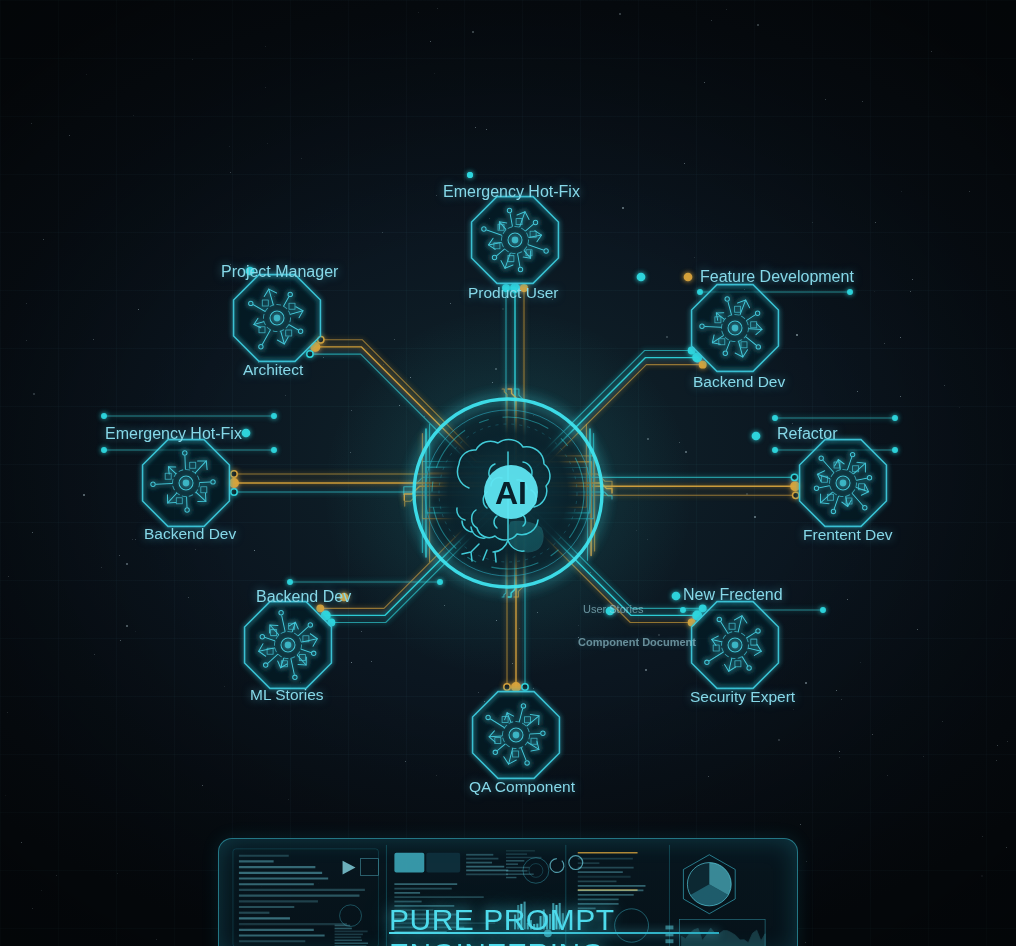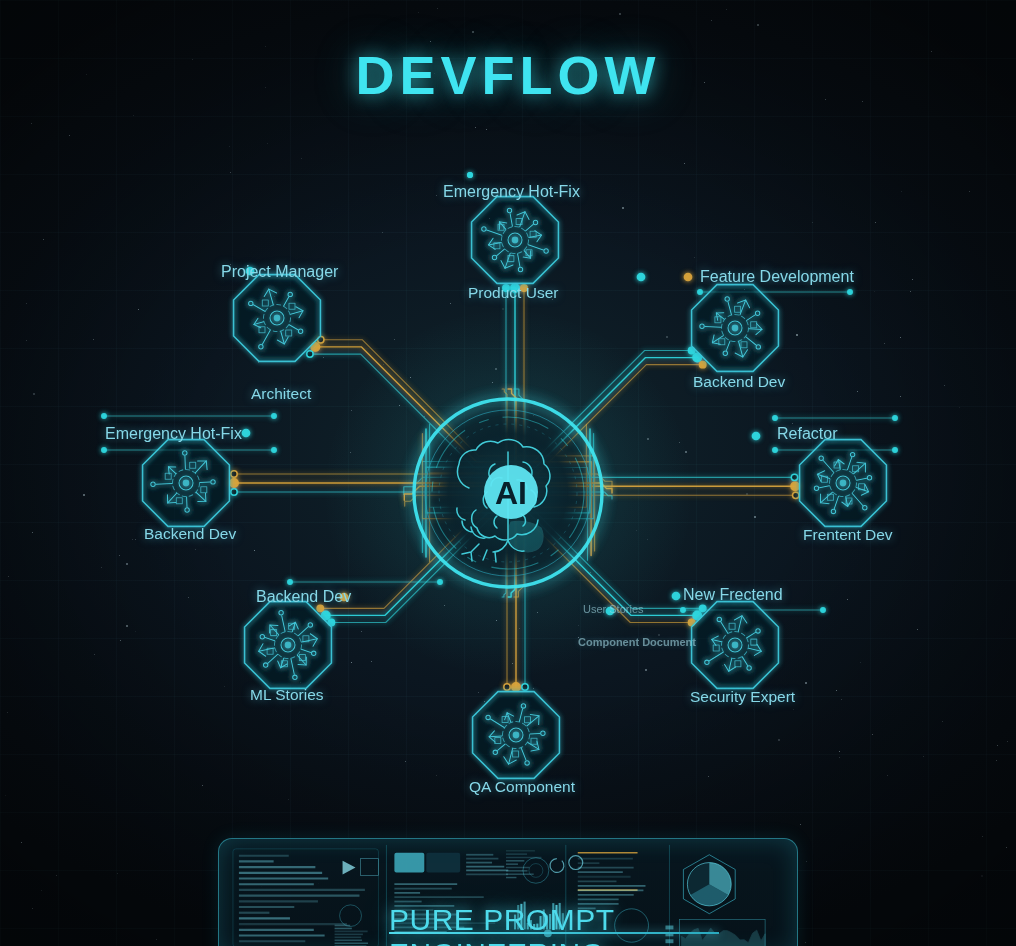--- a/index.html
+++ b/index.html
@@ -243,21 +243,20 @@
     <div class="star" style="width: 1px; height: 1px; left: 394.362px; top: 338.758px; opacity: 0.33;"></div>
     <div class="star" style="width: 1px; height: 1px; left: 116.72px; top: 873.41px; opacity: 0.24;"></div>
     <div class="star" style="width: 2px; height: 2px; left: 753.509px; top: 515.515px; opacity: 0.51;"></div>
     <div class="star" style="width: 1px; height: 1px; left: 982.033px; top: 836.398px; opacity: 0.31;"></div>
     <div class="star" style="width: 1px; height: 1px; left: 85.6036px; top: 73.6759px; opacity: 0.19;"></div>
     <div class="star" style="width: 1px; height: 1px; left: 299.901px; top: 682.331px; opacity: 0.3;"></div>
     <div class="star" style="width: 1px; height: 1px; left: 281.292px; top: 695.829px; opacity: 0.42;"></div>
   </div>
 
 <div class="header">
-  <div class="title">DEVFLOW</div>
 </div>
 
 <svg id="diagram" viewBox="0 0 1016 946">
   <defs>
     <filter id="glowC" x="-120%" y="-120%" width="340%" height="340%">
       <feGaussianBlur stdDeviation="2.6" result="b"></feGaussianBlur>
       <feMerge>
           <feMergeNode in="b"></feMergeNode>
           <feMergeNode in="SourceGraphic"></feMergeNode>
         </feMerge>
@@ -737,21 +736,21 @@
     <path d="M104 130c10-2 22 0 30 6 4 8 2 18-5 22-9 4-20 1-25-7-3-7-3-16 0-21z" fill="#2fd8e0" opacity=".22" stroke="#46d9e6" stroke-width="1.2"></path>
     <circle cx="104" cy="100" r="27" fill="#5fe6f2" opacity=".94"></circle>
     <text x="104" y="112" text-anchor="middle" font-size="32" font-weight="700" font-family="Liberation Sans, sans-serif" fill="#08202a">AI</text>
   </svg>
 </div>
 
 <div class="lbl big" style="left:443px; top:183px;">Emergency Hot-Fix</div>
 <div class="lbl" style="left:468px; top:284px;">Product User</div>
 
 <div class="lbl big" style="left:221px; top:263px;">Project Manager</div>
-<div class="lbl" style="left:251px; top:361px;margin-top:24px;">Architect</div>
+<div class="lbl" style="left:243px; top:361px;">Architect</div>
 
 <div class="lbl big" style="left:700px; top:268px;">Feature Development</div>
 <div class="lbl" style="left:693px; top:373px;">Backend Dev</div>
 
 <div class="lbl big" style="left:777px; top:425px;">Refactor</div>
 <div class="lbl" style="left:803px; top:526px;">Frentent Dev</div>
 
 <div class="lbl big" style="left:683px; top:586px;">New Frectend</div>
 <div class="lbl" style="left:690px; top:688px;">Security Expert</div>
 

